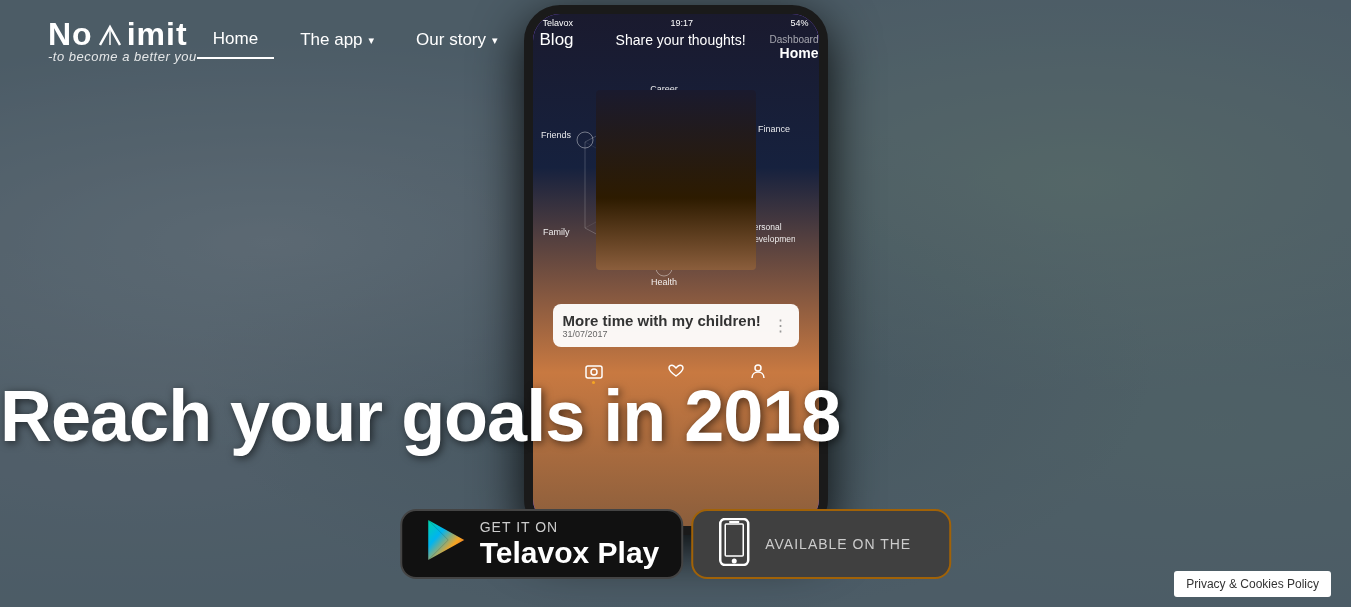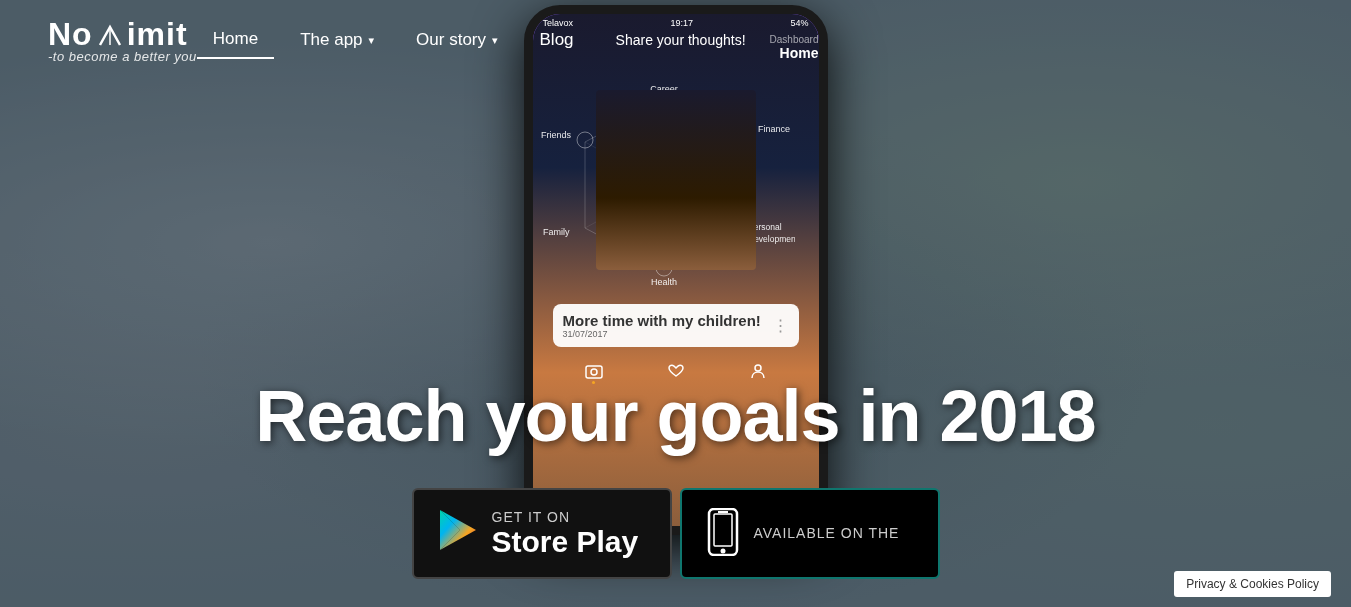--- a/index.html
+++ b/index.html
@@ -107,21 +107,21 @@
       padding: 8px 16px;
       cursor: pointer;
     }
 
     
     .hero-text {
       position: absolute;
       bottom: 155px;
       left: 0;
       right: 0;
-      text-align: center;
+      text-align: left;
       z-index: 6;
     }
 
     .hero-title {
       color: white;
       font-size: 72px;
       font-weight: 900;
       text-shadow: 2px 2px 8px rgba(0,0,0,0.6);
       letter-spacing: -1px;
       line-height: 1;
@@ -136,35 +136,35 @@
       display: flex;
       gap: 8px;
       z-index: 10;
     }
 
     .store-btn {
       display: flex;
       align-items: center;
       gap: 12px;
       padding: 10px 22px;
-      border-radius: 6px;
+      border-radius: 16px;
       cursor: pointer;
       text-decoration: none;
       min-width: 260px;
-      height: 91px;
+      height: 70px;
     }
 
     .google-play-btn {
       background: #111;
       border: 2px solid #444;
     }
 
     .app-store-btn {
-      background: #000000;
-      border: 2px solid #0f766e;
+      background: #404040;
+      border: 2px solid #a16207;
     }
 
     .btn-icon {
       flex-shrink: 0;
     }
 
     .btn-text-group {
       display: flex;
       flex-direction: column;
     }
@@ -392,21 +392,21 @@
             <stop offset="100%" style="stop-color:#e53935"></stop>
           </linearGradient>
         </defs>
 
         <line x1="4" y1="2" x2="24" y2="22" stroke="rgba(0,0,0,0.3)" stroke-width="0.5"></line>
         <line x1="4" y1="42" x2="24" y2="22" stroke="rgba(0,0,0,0.3)" stroke-width="0.5"></line>
       </svg>
     </div>
     <div class="btn-text-group">
       <span class="btn-get-it">GET IT ON</span>
-      <span class="btn-store-name">Store Play</span>
+      <span class="btn-store-name">Telavox Play</span>
     </div>
   </a>
 
   <a class="store-btn app-store-btn">
     <div class="btn-icon">
       <svg width="38" height="48" viewBox="0 0 38 48">
 
         <rect x="5" y="1" width="28" height="46" rx="5" ry="5" fill="none" stroke="white" stroke-width="2.5"></rect>
         <rect x="10" y="6" width="18" height="32" rx="1" fill="none" stroke="white" stroke-width="1.5"></rect>
         <circle cx="19" cy="43" r="2.5" fill="white"></circle>

